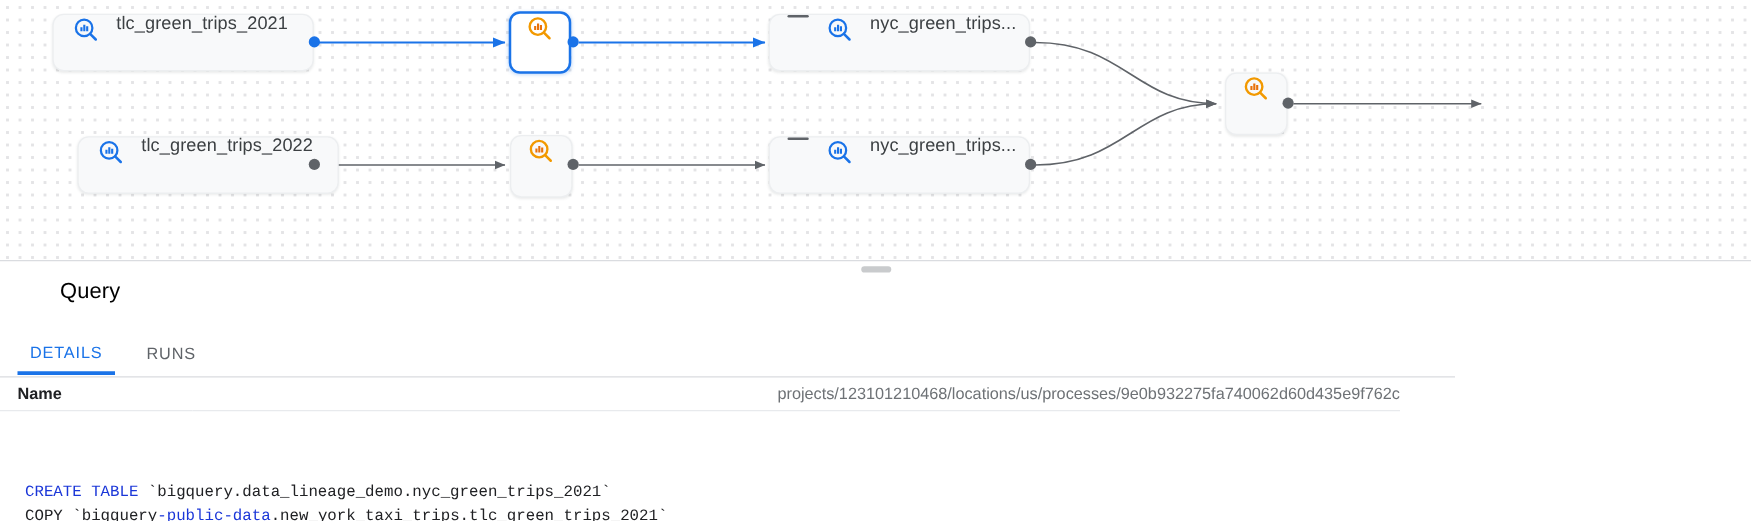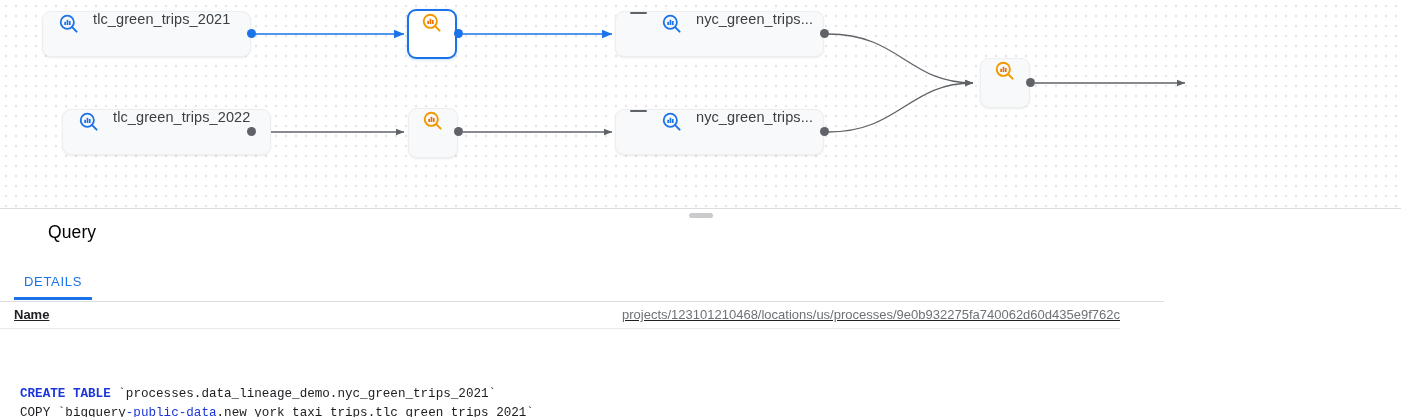--- a/index.html
+++ b/index.html
@@ -164,21 +164,20 @@
     border-bottom: 3px solid #1a73e8;
   }
 
   
   #prop-table {
     position: absolute;
     left: 0;
     top: 92px;
     width: 1120px;
     border-collapse: collapse;
-    text-decoration: underline;
   }
   #prop-table tr { border-bottom: 1px solid #e8eaed; }
   #prop-table th {
     text-align: left;
     font-size: 13px;
     font-weight: 700;
     color: #202124;
     padding: 6px 0 6px 14px;
     width: 140px;
     white-space: nowrap;
@@ -197,21 +196,21 @@
     top: 168px;
     width: 1401px;
     padding: 8px 0 0 20px;
     box-sizing: border-box;
     font-family: "Liberation Mono", monospace;
     font-size: 12.6px;
     line-height: 19px;
     color: #202124;
     white-space: pre;
   }
-  .kw { color: #1a36d8; font-weight: bold; }
+  .kw { color: #1a36d8; }
   .tok-blue { color: #1a36d8; }
 </style>
 </head>
 <body>
 
 <div id="graph-canvas">
 
   <svg id="edge-layer" width="1401" height="208" viewBox="0 0 1401 208">
     <defs>
       <marker id="arrow-gray" markerWidth="7" markerHeight="7" refX="6.2" refY="3" orient="auto" markerUnits="strokeWidth">
@@ -338,27 +337,28 @@
 </div>
 
 <div id="detail-panel">
 
   <div id="drag-handle"></div>
 
   <div id="panel-title">Query</div>
 
   <div id="tab-bar">
     <button class="tab active">DETAILS</button>
+    <button class="tab">RUNS</button>
   </div>
 
   <table id="prop-table">
     <tbody>
       <tr>
         <th>Name</th>
         <td>projects/123101210468/locations/us/processes/9e0b932275fa740062d60d435e9f762c</td>
       </tr>
     </tbody>
   </table>
 
-  <div id="sql-block"><span><span class="kw">CREATE TABLE</span><span> `processes.data_lineage_demo.nyc_green_trips_2021`</span></span>
+  <div id="sql-block"><span><span class="kw">CREATE TABLE</span><span> `bigquery.data_lineage_demo.nyc_green_trips_2021`</span></span>
 <span><span>COPY `bigquery</span><span class="tok-blue">-public-data</span><span>.new_york_taxi_trips.tlc_green_trips_2021`</span></span></div>
 
 </div>
 
 </body></html>

